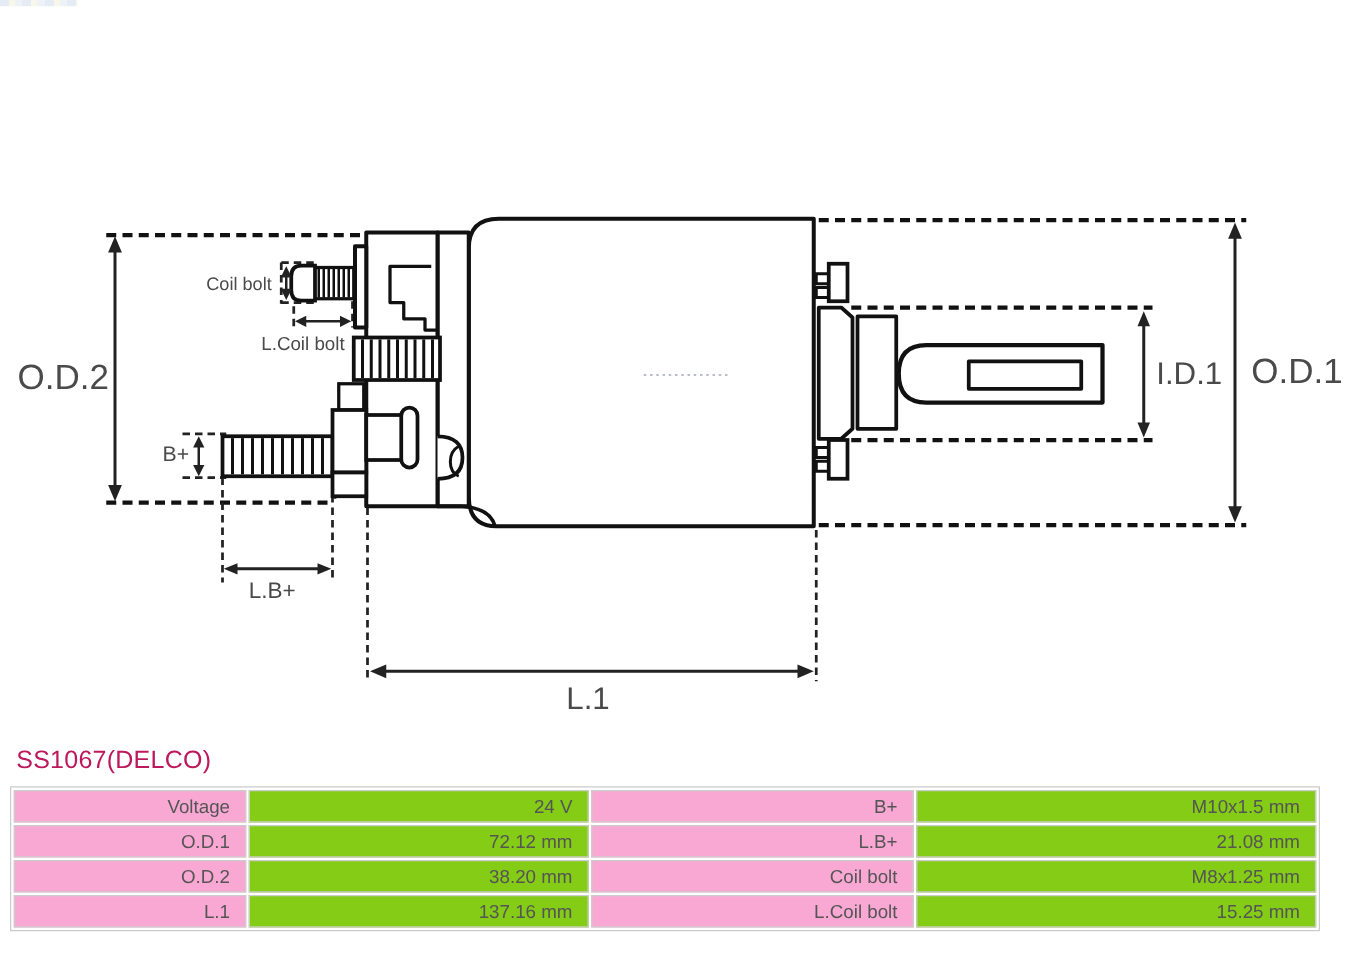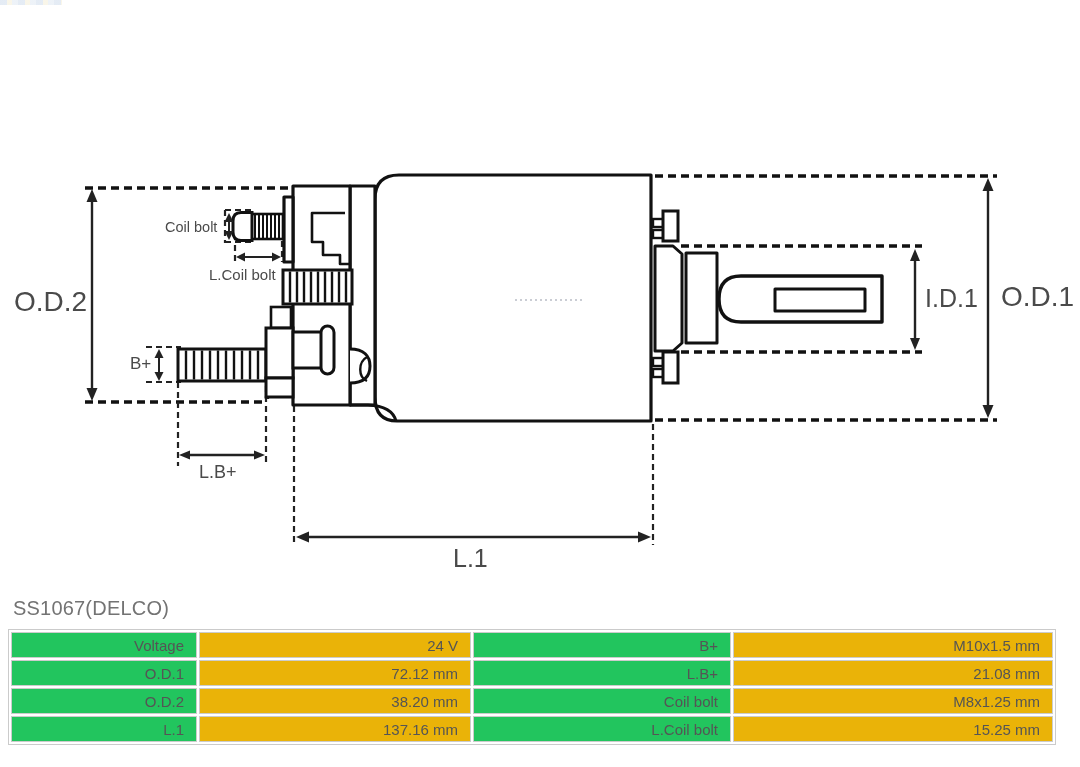--- a/index.html
+++ b/index.html
@@ -8,36 +8,36 @@
     font-family:"Liberation Sans", sans-serif;
   }
   .logo-strip{
     position:absolute;left:0;top:0;width:62px;height:5px;opacity:.55;
     background:repeating-linear-gradient(90deg,#cfdcec 0 7px,#f4eed8 7px 12px,#dfe8f2 12px 18px);
   }
   .diagram-svg{position:absolute;left:0;top:0;}
   .dim-text{fill:#4a4a4a;}
   .product-title{
     position:absolute;left:13px;top:597px;margin:0;
-    font-size:20px;font-weight:400;color:#737373;letter-spacing:.2px;
+    font-size:20px;font-weight:400;color:#be185d;letter-spacing:.2px;
   }
   .spec-wrap{
     position:absolute;left:8px;top:629px;width:1048px;
     border:1px solid #cbcbcb;background:#ffffff;box-sizing:border-box;
   }
   table.spec{
     width:100%;border-collapse:separate;border-spacing:2px;table-layout:fixed;
     font-size:15px;color:#555555;
   }
   table.spec td{
     border:1px solid #cccccc;height:26px;padding:1px 12px 1px 6px;
     text-align:right;overflow:hidden;white-space:nowrap;box-sizing:border-box;
   }
-  td.lbl{background:#22c55e;}
-  td.val{background:#eab308;}
+  td.lbl{background:#f9a8d4;}
+  td.val{background:#84cc16;}
   col.c0{width:186px;} col.c1{width:272px;} col.c2{width:258px;} col.c3{width:auto;}
 </style>
 </head>
 <body>
 
 <div class="stage">
 
   <div class="logo-strip"></div>
 
   <svg class="diagram-svg" width="1080" height="590" viewBox="0 0 1080 590" xmlns="http://www.w3.org/2000/svg">

